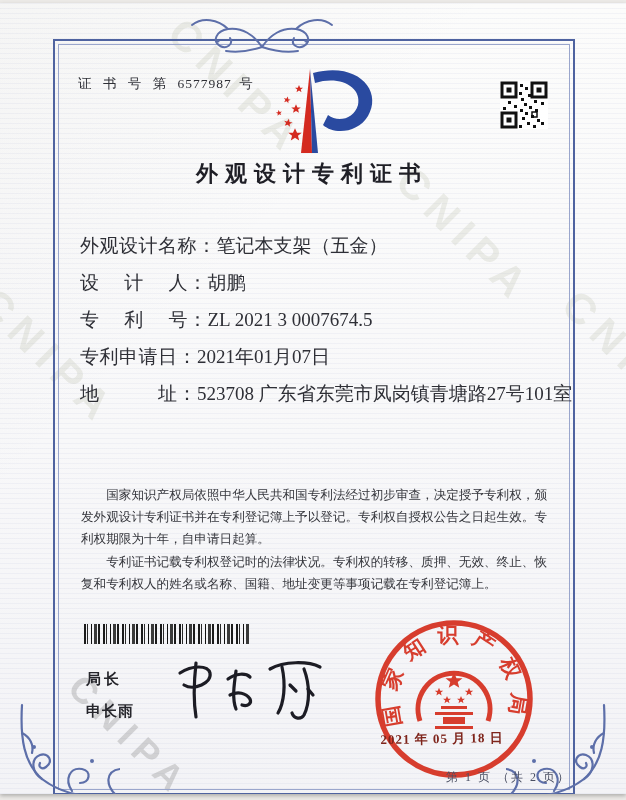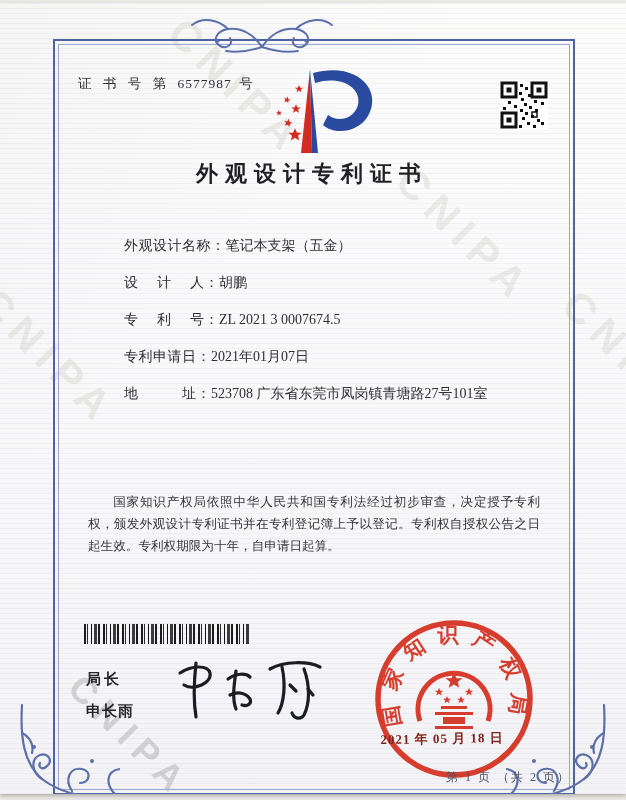--- a/index.html
+++ b/index.html
@@ -40,28 +40,28 @@
   }
   .cert-no .num{letter-spacing:1px;}
   .title{
     position:absolute;left:53px;top:156px;width:518px;
     text-align:center;font-size:22px;font-weight:bold;color:#1f1f26;
     letter-spacing:7px;
   }
   .fields{
     position:absolute;left:80px;top:224px;width:470px;
   }
-  .frow{height:37px;line-height:37px;font-size:14px;color:#2e2f36;white-space:nowrap;margin-left:44px;}
+  .frow{height:37px;line-height:37px;font-size:19px;color:#2e2f36;white-space:nowrap;}
   .frow .lbl{letter-spacing:0.5px;}
   .frow .grp2{margin-left:46px;}
   .body-text{
     position:absolute;left:80px;top:480px;width:468px;
     font-size:12.6px;line-height:22px;color:#35363c;text-align:justify;
   }
-  .body-text p{margin:8px;text-indent:2em;}
+  .body-text p{margin:1px;text-indent:2em;}
   .barcode{
     position:absolute;left:84px;top:621px;width:166px;height:20px;
     background:repeating-linear-gradient(90deg,
       #1b1b1b 0 2px,#ffffff00 2px 3px,#2a2a2a 3px 4px,#ffffff00 4px 7px,
       #111 7px 8px,#ffffff00 8px 10px,#3a3a3a 10px 13px,#ffffff00 13px 14px,
       #1b1b1b 14px 16px,#ffffff00 16px 19px);
   }
   .sig-title{
     position:absolute;left:86px;top:667px;
     font-family:"Liberation Sans","DejaVu Sans",sans-serif;
@@ -218,20 +218,21 @@
     <div class="frow">
       <span class="lbl">专利申请日：</span><span class="val">2021年01月07日</span>
     </div>
     <div class="frow">
       <span class="lbl">地　　　址：</span><span class="val">523708 广东省东莞市凤岗镇青塘路27号101室</span>
     </div>
   </div>
 
   <div class="body-text">
     <p>国家知识产权局依照中华人民共和国专利法经过初步审查，决定授予专利权，颁发外观设计专利证书并在专利登记簿上予以登记。专利权自授权公告之日起生效。专利权期限为十年，自申请日起算。</p>
+    <p>专利证书记载专利权登记时的法律状况。专利权的转移、质押、无效、终止、恢复和专利权人的姓名或名称、国籍、地址变更等事项记载在专利登记簿上。</p>
   </div>
 
   <div class="barcode"></div>
 
   <div class="sig-title">局长</div>
   <div class="sig-name">申长雨</div>
   <svg class="sig-hand" width="180" height="75" viewBox="0 0 180 75">
     <g stroke="#1c1c24" stroke-width="3.2" fill="none" stroke-linecap="round">
       <path d="M38,12 C36,30 35,48 38,66"></path>
       <path d="M22,22 C34,14 50,14 52,22 C54,32 36,40 26,34"></path>

